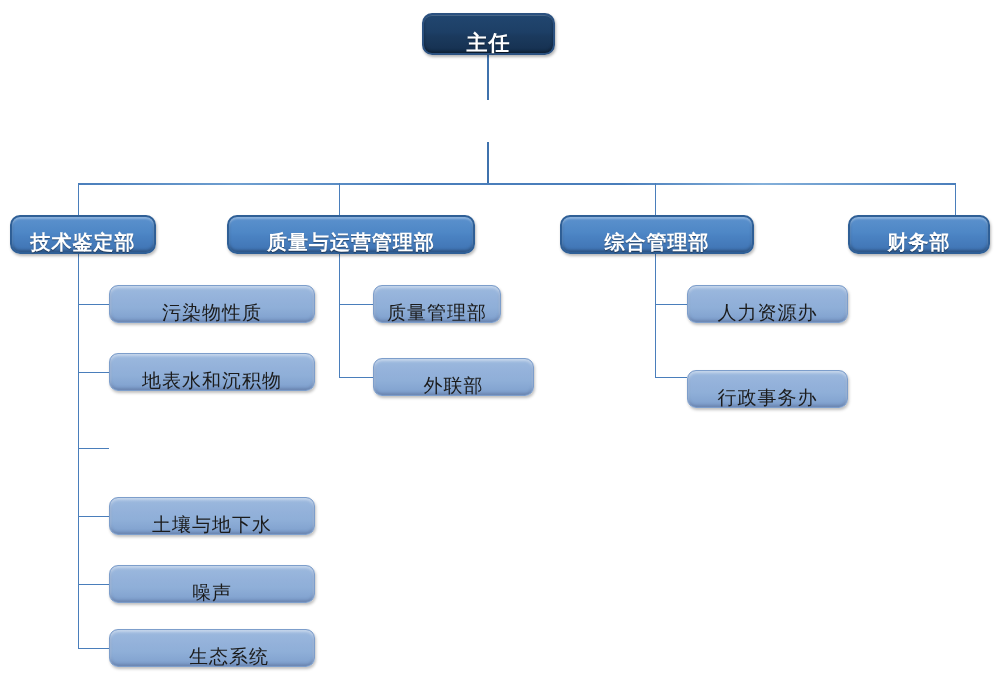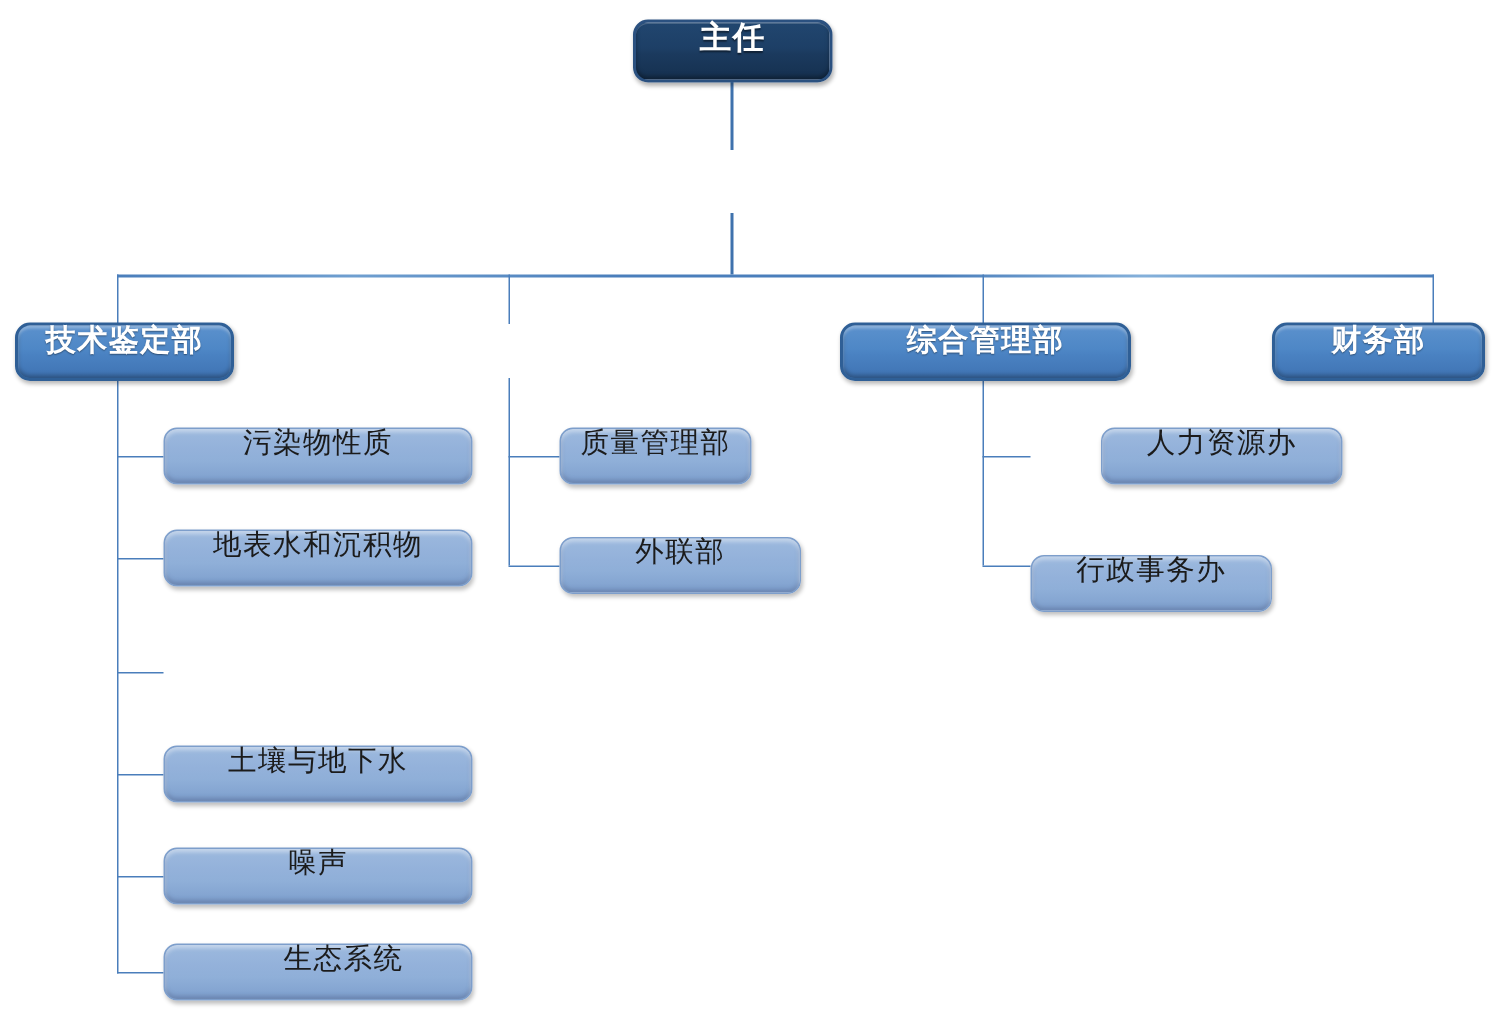--- a/index.html
+++ b/index.html
@@ -28,21 +28,21 @@
   .conn.thick-v { width: 2px; background: #3f72ad; }
   .conn.bus {
     height: 2px;
     background: linear-gradient(to right,#4a7ebb 0%,#6f9fd0 18%,#4a7ebb 38%,#4a7ebb 62%,#84b0da 78%,#4a7ebb 100%);
   }
   
   .node {
     position: absolute;
     box-sizing: border-box;
     display: flex;
-    align-items: flex-start;
+    align-items: flex-end;
     justify-content: center;
     border-radius: 9px;
     text-align: center;
     white-space: nowrap;
     user-select: none;
   }
   .node .label {
     display: block;
     line-height: 1;
   }
@@ -131,20 +131,23 @@
 
   <div class="node lvl1" style="left:422px; top:13px; width:133px; height:42px;">
     <span class="label">主任</span>
   </div>
 
 
   <div class="node lvl2" style="left:10px; top:215px; width:146px; height:39px;">
     <span class="label">技术鉴定部</span>
   </div>
 
+  <div class="node lvl2" style="left:227px; top:215px; width:248px; height:39px;">
+    <span class="label">质量与运营管理部</span>
+  </div>
 
   <div class="node lvl2" style="left:560px; top:215px; width:194px; height:39px;">
     <span class="label">综合管理部</span>
   </div>
 
   <div class="node lvl2" style="left:848px; top:215px; width:142px; height:39px;">
     <span class="label">财务部</span>
   </div>
 
   <div class="node lvl3" style="left:109px; top:285px; width:206px; height:38px;">
@@ -169,21 +172,21 @@
   </div>
 
   <div class="node lvl3" style="left:373px; top:285px; width:128px; height:38px;">
     <span class="label">质量管理部</span>
   </div>
 
   <div class="node lvl3" style="left:373px; top:358px; width:161px; height:38px;">
     <span class="label">外联部</span>
   </div>
 
-  <div class="node lvl3" style="left:687px; top:285px; width:161px; height:38px;margin-left:47px;">
+  <div class="node lvl3" style="left:687px; top:285px; width:161px; height:38px;">
     <span class="label">人力资源办</span>
   </div>
 
   <div class="node lvl3" style="left:687px; top:358px; width:161px; height:38px;margin-top:12px;">
     <span class="label">行政事务办</span>
   </div>
 
 </div>
 
 </body></html>

